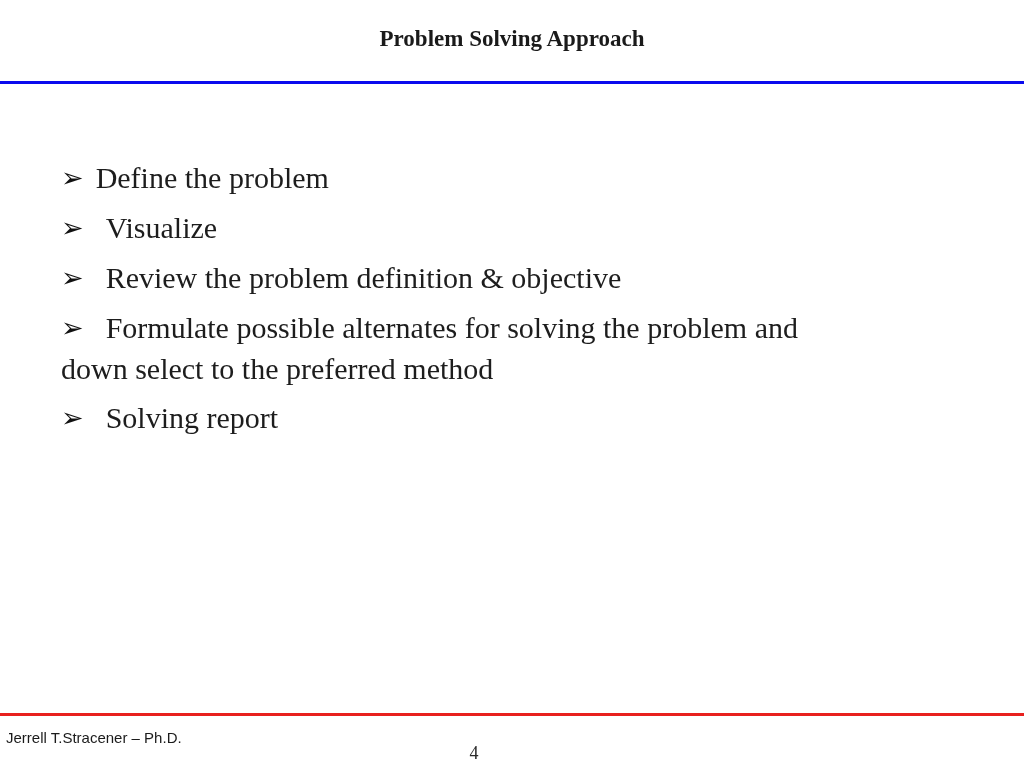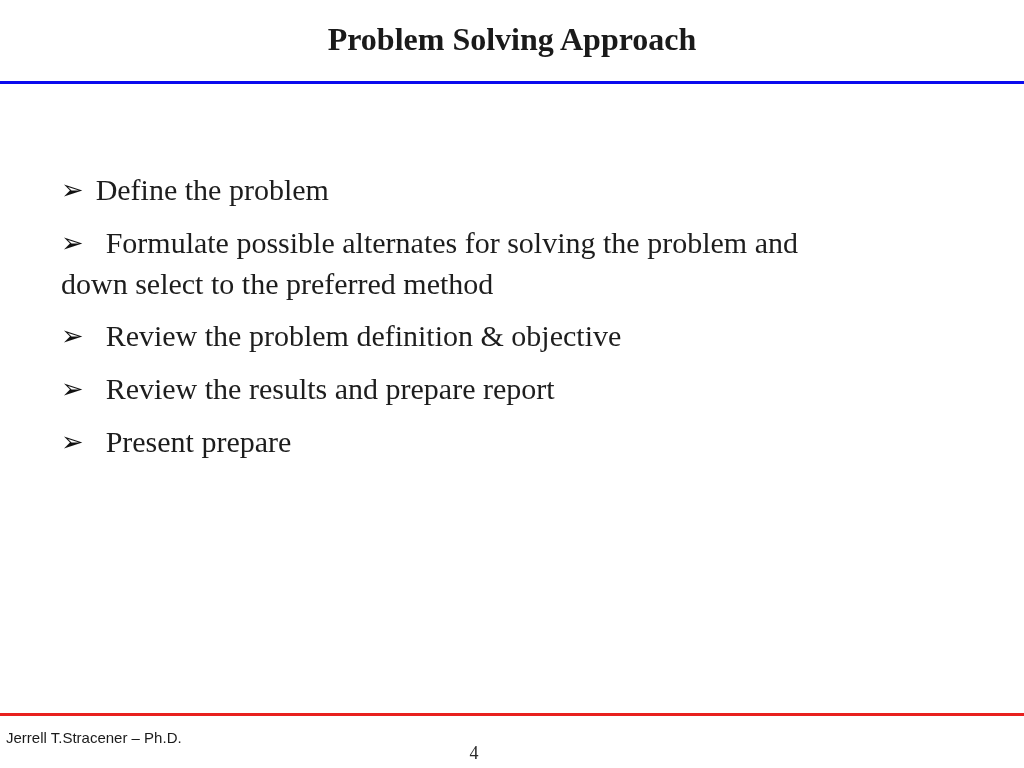--- a/index.html
+++ b/index.html
@@ -16,21 +16,21 @@
     font-family: "Liberation Serif", serif;
   }
   .slide-title {
     position: absolute;
     top: 18px;
     left: 0;
     width: 1024px;
     text-align: center;
     font-family: "Liberation Serif", serif;
     font-weight: bold;
-    font-size: 32px;
+    font-size: 23px;
     line-height: 42px;
     color: #1a1a1a;
   }
   .rule-blue {
     position: absolute;
     top: 81px;
     left: 0;
     width: 1024px;
     height: 3px;
     background: #0b0bee;
@@ -38,21 +38,21 @@
   .content {
     position: absolute;
     top: 158px;
     left: 61px;
     width: 930px;
   }
   .item {
     font-family: "Liberation Serif", serif;
     font-size: 30px;
     line-height: 40px;
-    margin: 12px 0 9px 0;
+    margin: 0 0 9px 0;
     color: #1d1d1d;
   }
   .bullet {
     font-family: "DejaVu Sans", sans-serif;
     font-size: 27px;
     color: #111111;
     margin-right: 22px;
     position: relative;
     top: -1px;
   }
@@ -96,31 +96,31 @@
 
   <div class="slide-title">Problem Solving Approach</div>
 
   <div class="rule-blue" style="background-color: rgb(11, 11, 238);"></div>
 
   <div class="content">
     <div class="item">
       <span class="bullet">➢</span><span class="item-text">Define the problem</span>
     </div>
     <div class="item">
-      <span class="bullet">➢</span><span class="item-text">Formulate possible alternates for solving the problem and
-down select to the preferred method</span>
+      <span class="bullet">➢</span><span class="item-text">Visualize</span>
     </div>
     <div class="item">
       <span class="bullet">➢</span><span class="item-text">Review the problem definition &amp; objective</span>
     </div>
     <div class="item">
-      <span class="bullet">➢</span><span class="item-text">Review the results and prepare report</span>
+      <span class="bullet">➢</span><span class="item-text">Formulate possible alternates for solving the problem and
+down select to the preferred method</span>
     </div>
     <div class="item">
-      <span class="bullet">➢</span><span class="item-text">Present prepare</span>
+      <span class="bullet">➢</span><span class="item-text">Solving report</span>
     </div>
   </div>
 
   <div class="rule-red" style="background-color: rgb(232, 32, 30);"></div>
 
   <div class="footer-author">Jerrell T.Stracener – Ph.D.</div>
 
   <div class="page-number">4</div>
 
 </div>

